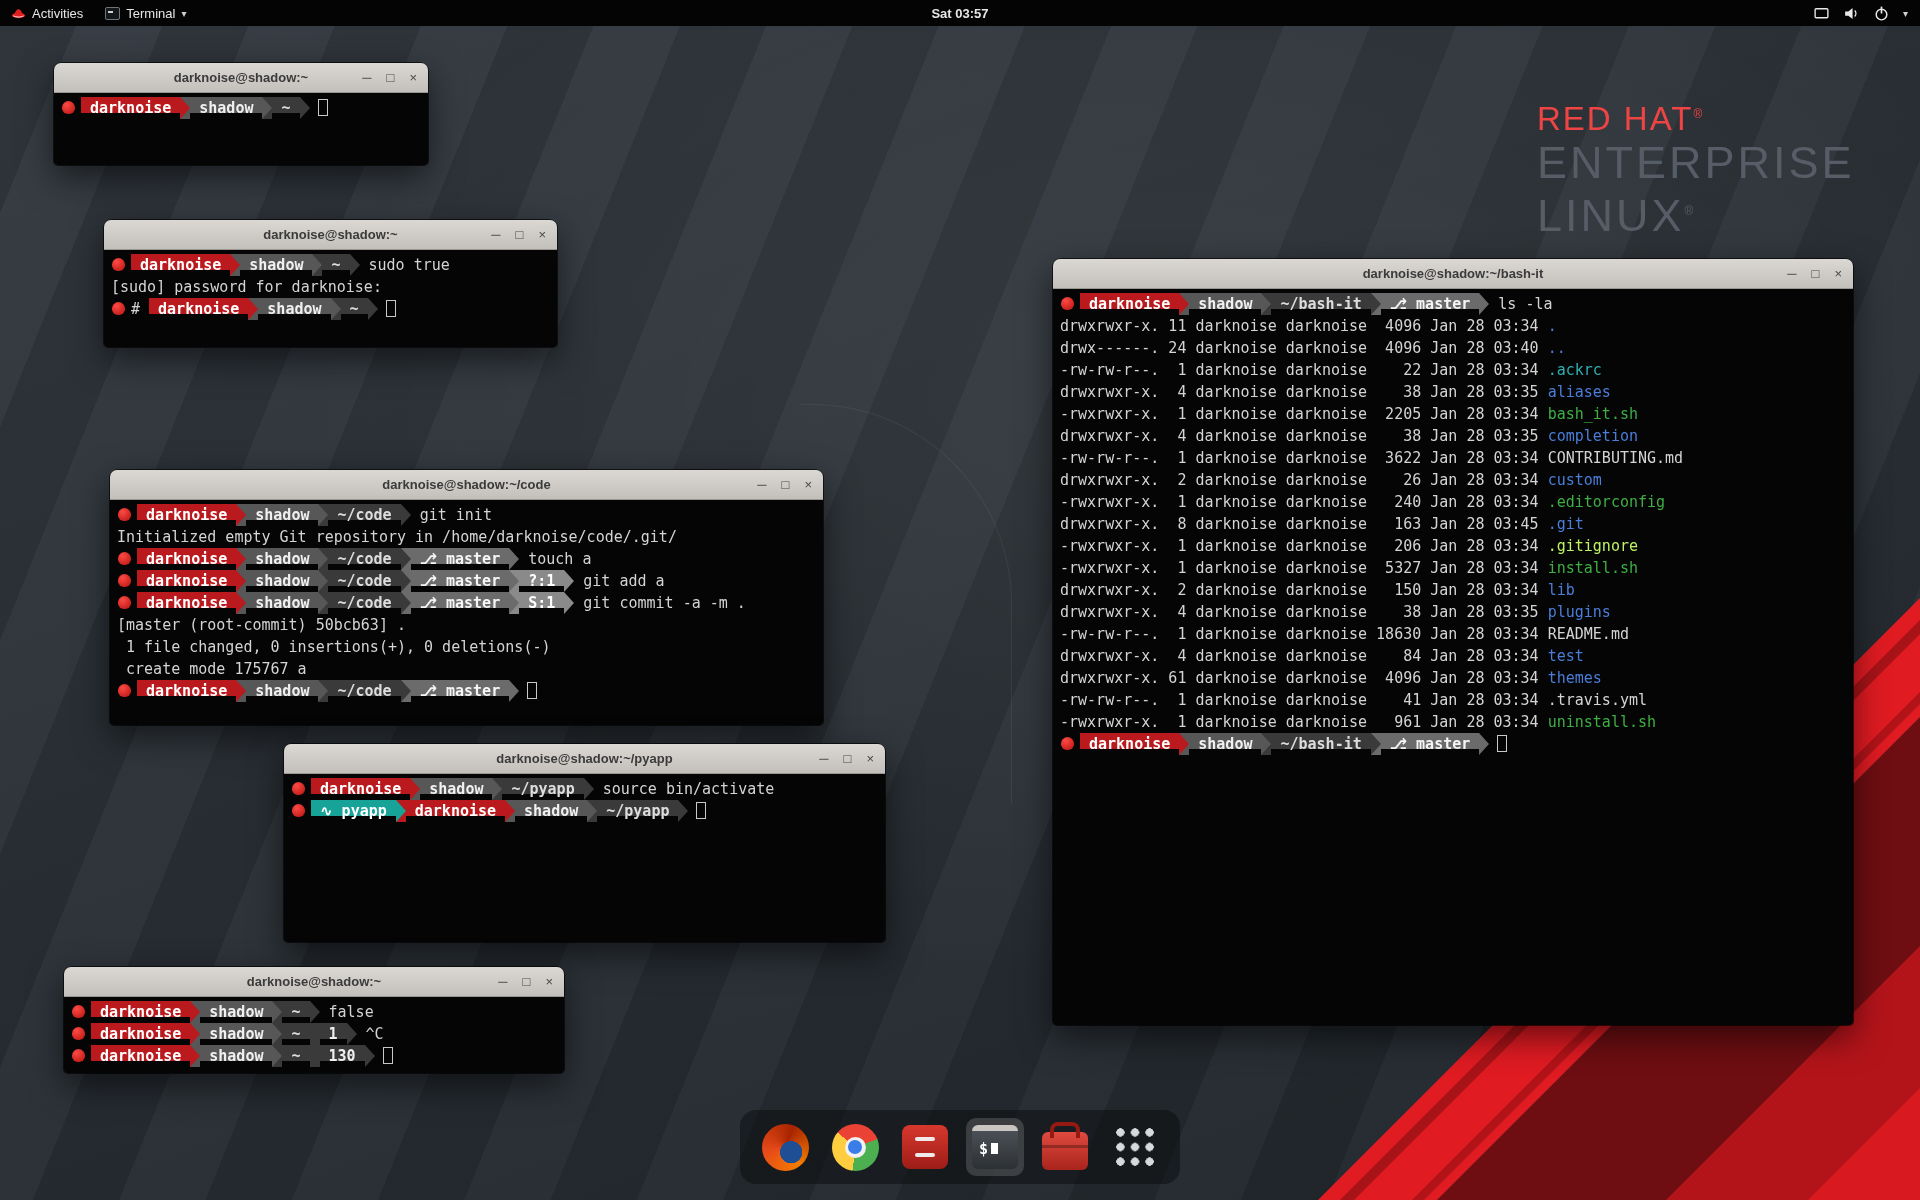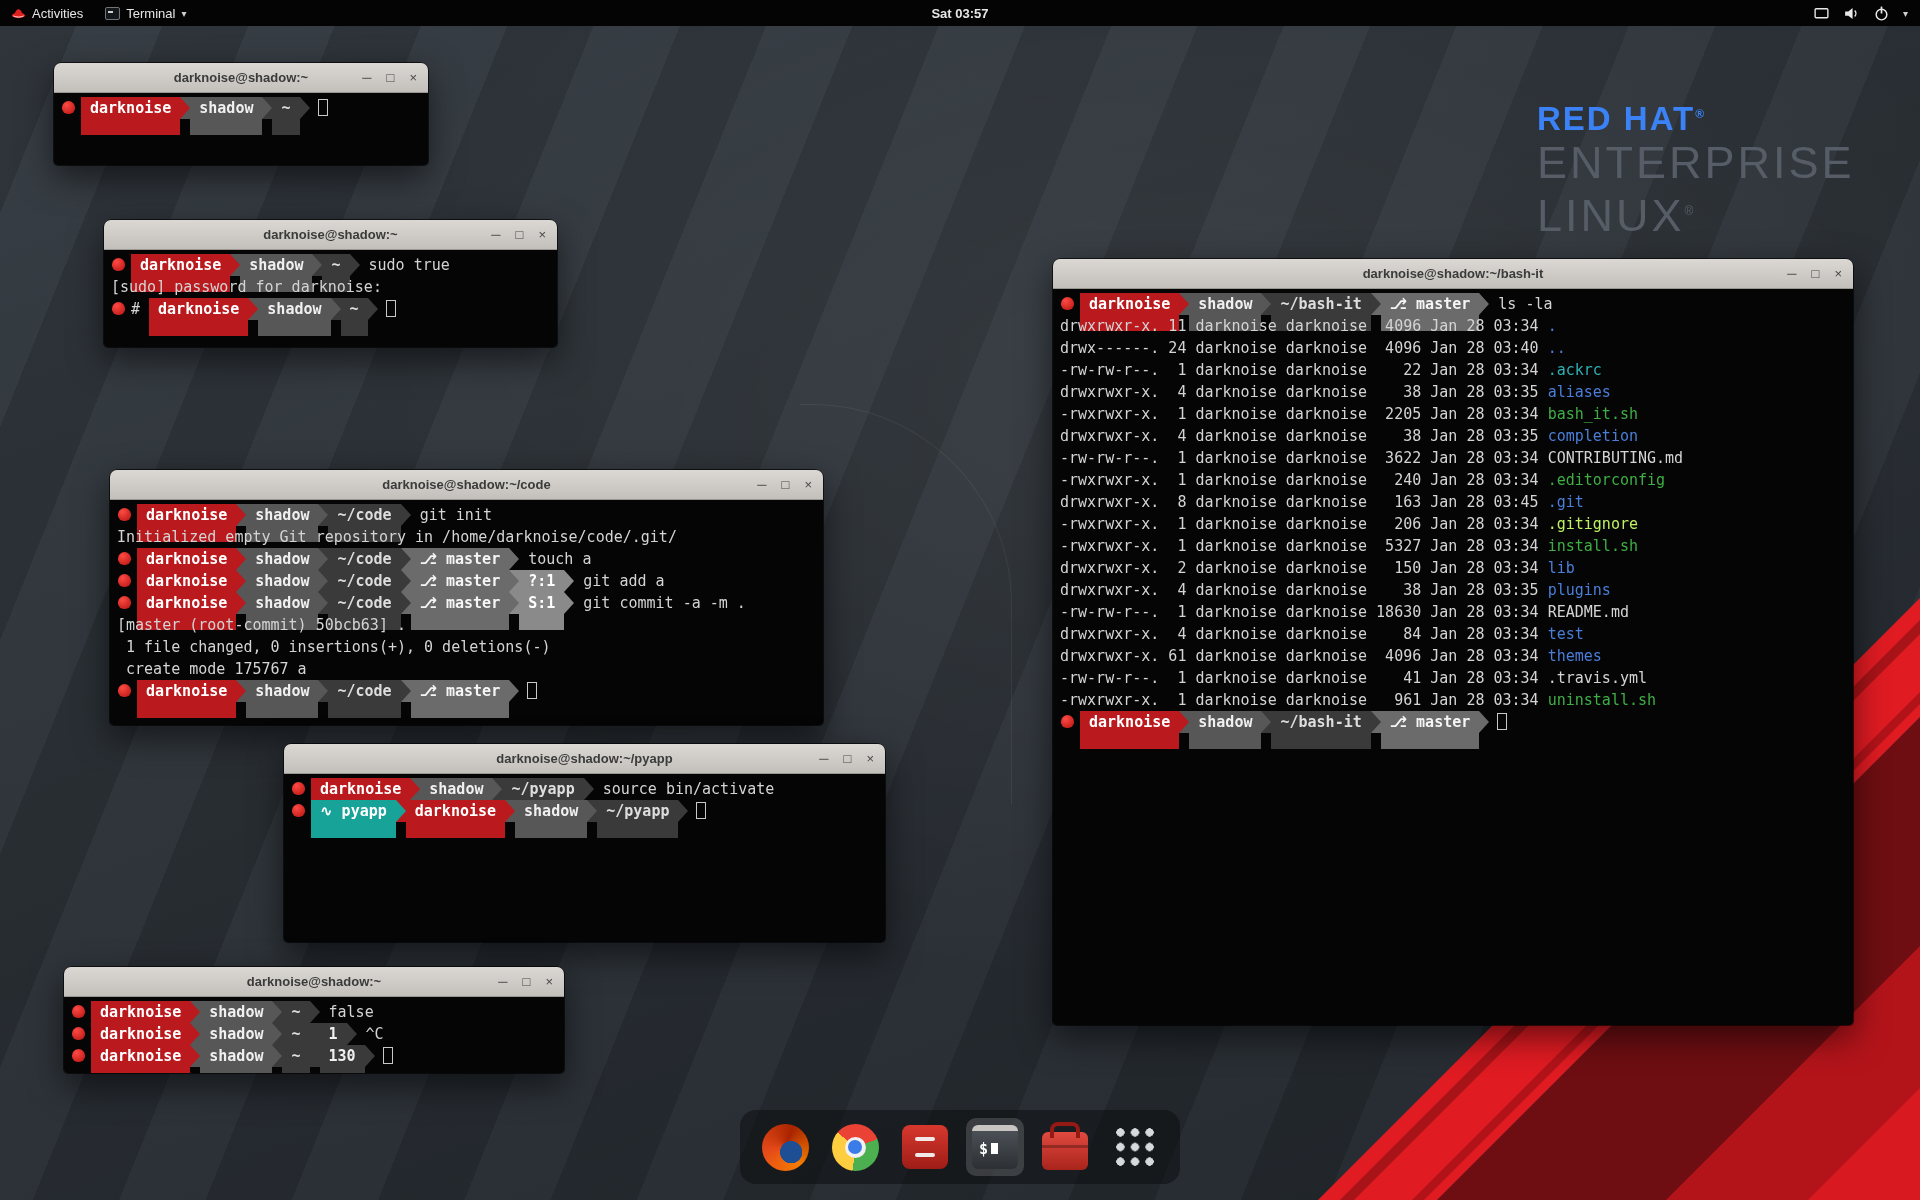--- a/index.html
+++ b/index.html
@@ -10,21 +10,21 @@
     background:
       radial-gradient(1400px 900px at 62% 35%, rgba(255,255,255,0.05), transparent 65%),
       repeating-linear-gradient(112deg, rgba(0,0,0,0.10) 0 80px, rgba(255,255,255,0.015) 80px 160px),
       linear-gradient(160deg,#353b42 0%,#2c3238 45%,#22272d 100%);}
   .wp-arc{position:absolute;left:800px;top:404px;width:212px;height:400px;z-index:1;
     border-top:1px solid rgba(255,255,255,0.06);border-right:1px solid rgba(255,255,255,0.06);
     border-top-right-radius:200px}
   .ribbons{position:absolute;inset:0;z-index:1;pointer-events:none}
   
   .branding{position:absolute;left:1537px;top:100px;z-index:2;color:#575f68;user-select:none}
-  .branding .b1{font-size:33px;font-weight:bold;letter-spacing:2px;color:#3b82f6}
+  .branding .b1{font-size:33px;font-weight:normal;letter-spacing:2px;color:#ef4444}
   .branding .b2,.branding .b3{font-size:45px;letter-spacing:3px;line-height:49px;color:#565d66}
   .branding sup{font-size:12px;vertical-align:super}
   
   .topbar{position:absolute;top:0;left:0;right:0;height:26px;background:#040404;color:#e6e6e6;
     z-index:100;display:flex;align-items:center;font-size:13px}
   .tb-left{display:flex;align-items:center;height:100%}
   .tb-item{display:flex;align-items:center;gap:6px;padding:0 11px;height:100%;cursor:default}
   .tb-clock{position:absolute;left:50%;transform:translateX(-50%);font-weight:bold}
   .tb-right{margin-left:auto;display:flex;align-items:center;gap:13px;padding-right:12px;height:100%}
   .hat-logo{display:inline-block;width:15px;height:15px}
@@ -36,21 +36,21 @@
   .window{position:absolute;border-radius:8px 8px 4px 4px;z-index:10;
     box-shadow:0 12px 34px rgba(0,0,0,.55),0 0 0 1px rgba(0,0,0,.65)}
   .titlebar{height:30px;background:linear-gradient(#dbd8d4,#c3c0bb);border-bottom:1px solid #9a9691;
     border-radius:7px 7px 0 0;display:flex;align-items:center;justify-content:center;position:relative;
     font-size:13px;font-weight:bold;color:#3b3b3b}
   .controls{position:absolute;right:11px;top:0;height:100%;display:flex;align-items:center;gap:15px;
     color:#474747;font-size:13px;font-weight:normal}
   .tbody{background:#050505;height:calc(100% - 30px);padding:4px 7px;border-radius:0 0 4px 4px;
     font-family:"DejaVu Sans Mono","DejaVu Sans",monospace;color:#d4d4d4;overflow:hidden}
   .tline{height:22px;line-height:22px;white-space:pre;font-size:15px}
-  .seg{display:inline-block;height:38px;line-height:22px;padding:0 9px;font-weight:bold;vertical-align:top}
+  .seg{display:inline-block;height:16px;line-height:22px;padding:0 9px;font-weight:bold;vertical-align:top}
   .arrow{display:inline-block;width:0;height:0;border-top:11px solid transparent;
     border-bottom:11px solid transparent;border-left:10px solid transparent;vertical-align:top}
   .hat{display:inline-block;width:13px;height:13px;margin:4px 6px 0 1px;border-radius:50% 50% 45% 45%;
     background:radial-gradient(circle at 35% 30%,#ff4a44,#b3120f);vertical-align:top}
   .cursor{display:inline-block;width:10px;height:17px;border:1px solid #c8c8c8;margin:2px 0 0 8px;vertical-align:top}
   .pt{vertical-align:top}
   #w1{left:54px;top:63px;width:374px;height:102px}
   #w2{left:104px;top:220px;width:453px;height:127px}
   #w3{left:110px;top:470px;width:713px;height:255px}
   #w4{left:284px;top:744px;width:601px;height:198px}
@@ -235,20 +235,21 @@
   </div>
   <div class="tbody">
       <div class="tline"><span class="hat"></span><span class="seg" style="background: rgb(186, 26, 30); color: rgb(255, 255, 255);">darknoise</span><span class="arrow" style="border-left-color: rgb(186, 26, 30); background: rgb(87, 87, 87);"></span><span class="seg" style="background: rgb(87, 87, 87); color: rgb(240, 240, 240);">shadow</span><span class="arrow" style="border-left-color: rgb(87, 87, 87); background: rgb(58, 58, 58);"></span><span class="seg" style="background: rgb(58, 58, 58); color: rgb(221, 221, 221);">~/bash-it</span><span class="arrow" style="border-left-color: rgb(58, 58, 58); background: rgb(107, 107, 107);"></span><span class="seg" style="background: rgb(107, 107, 107); color: rgb(245, 245, 245);">⎇ master</span><span class="arrow" style="border-left-color: rgb(107, 107, 107); background: transparent;"></span><span class="pt"> ls -la</span></div>
       <div class="tline"><span class="pt">drwxrwxr-x. 11 darknoise darknoise  4096 Jan 28 03:34 </span><span class="pt" style="color: rgb(74, 126, 217);">.</span></div>
       <div class="tline"><span class="pt">drwx------. 24 darknoise darknoise  4096 Jan 28 03:40 </span><span class="pt" style="color: rgb(74, 126, 217);">..</span></div>
       <div class="tline"><span class="pt">-rw-rw-r--.  1 darknoise darknoise    22 Jan 28 03:34 </span><span class="pt" style="color: rgb(47, 176, 180);">.ackrc</span></div>
       <div class="tline"><span class="pt">drwxrwxr-x.  4 darknoise darknoise    38 Jan 28 03:35 </span><span class="pt" style="color: rgb(74, 126, 217);">aliases</span></div>
       <div class="tline"><span class="pt">-rwxrwxr-x.  1 darknoise darknoise  2205 Jan 28 03:34 </span><span class="pt" style="color: rgb(63, 174, 69);">bash_it.sh</span></div>
       <div class="tline"><span class="pt">drwxrwxr-x.  4 darknoise darknoise    38 Jan 28 03:35 </span><span class="pt" style="color: rgb(74, 126, 217);">completion</span></div>
       <div class="tline"><span class="pt">-rw-rw-r--.  1 darknoise darknoise  3622 Jan 28 03:34 </span><span class="pt">CONTRIBUTING.md</span></div>
+      <div class="tline"><span class="pt">drwxrwxr-x.  2 darknoise darknoise    26 Jan 28 03:34 </span><span class="pt" style="color: rgb(74, 126, 217);">custom</span></div>
       <div class="tline"><span class="pt">-rwxrwxr-x.  1 darknoise darknoise   240 Jan 28 03:34 </span><span class="pt" style="color: rgb(63, 174, 69); text-align: center;">.editorconfig</span></div>
       <div class="tline"><span class="pt">drwxrwxr-x.  8 darknoise darknoise   163 Jan 28 03:45 </span><span class="pt" style="color: rgb(74, 126, 217); text-align: right;">.git</span></div>
       <div class="tline"><span class="pt">-rwxrwxr-x.  1 darknoise darknoise   206 Jan 28 03:34 </span><span class="pt" style="color: #bef264;">.gitignore</span></div>
       <div class="tline"><span class="pt">-rwxrwxr-x.  1 darknoise darknoise  5327 Jan 28 03:34 </span><span class="pt" style="color: rgb(63, 174, 69);">install.sh</span></div>
       <div class="tline"><span class="pt">drwxrwxr-x.  2 darknoise darknoise   150 Jan 28 03:34 </span><span class="pt" style="color: rgb(74, 126, 217);">lib</span></div>
       <div class="tline"><span class="pt">drwxrwxr-x.  4 darknoise darknoise    38 Jan 28 03:35 </span><span class="pt" style="color: rgb(74, 126, 217);">plugins</span></div>
       <div class="tline"><span class="pt">-rw-rw-r--.  1 darknoise darknoise 18630 Jan 28 03:34 </span><span class="pt">README.md</span></div>
       <div class="tline"><span class="pt">drwxrwxr-x.  4 darknoise darknoise    84 Jan 28 03:34 </span><span class="pt" style="color: rgb(74, 126, 217);">test</span></div>
       <div class="tline"><span class="pt">drwxrwxr-x. 61 darknoise darknoise  4096 Jan 28 03:34 </span><span class="pt" style="color: rgb(74, 126, 217);">themes</span></div>
       <div class="tline"><span class="pt">-rw-rw-r--.  1 darknoise darknoise    41 Jan 28 03:34 </span><span class="pt">.travis.yml</span></div>

